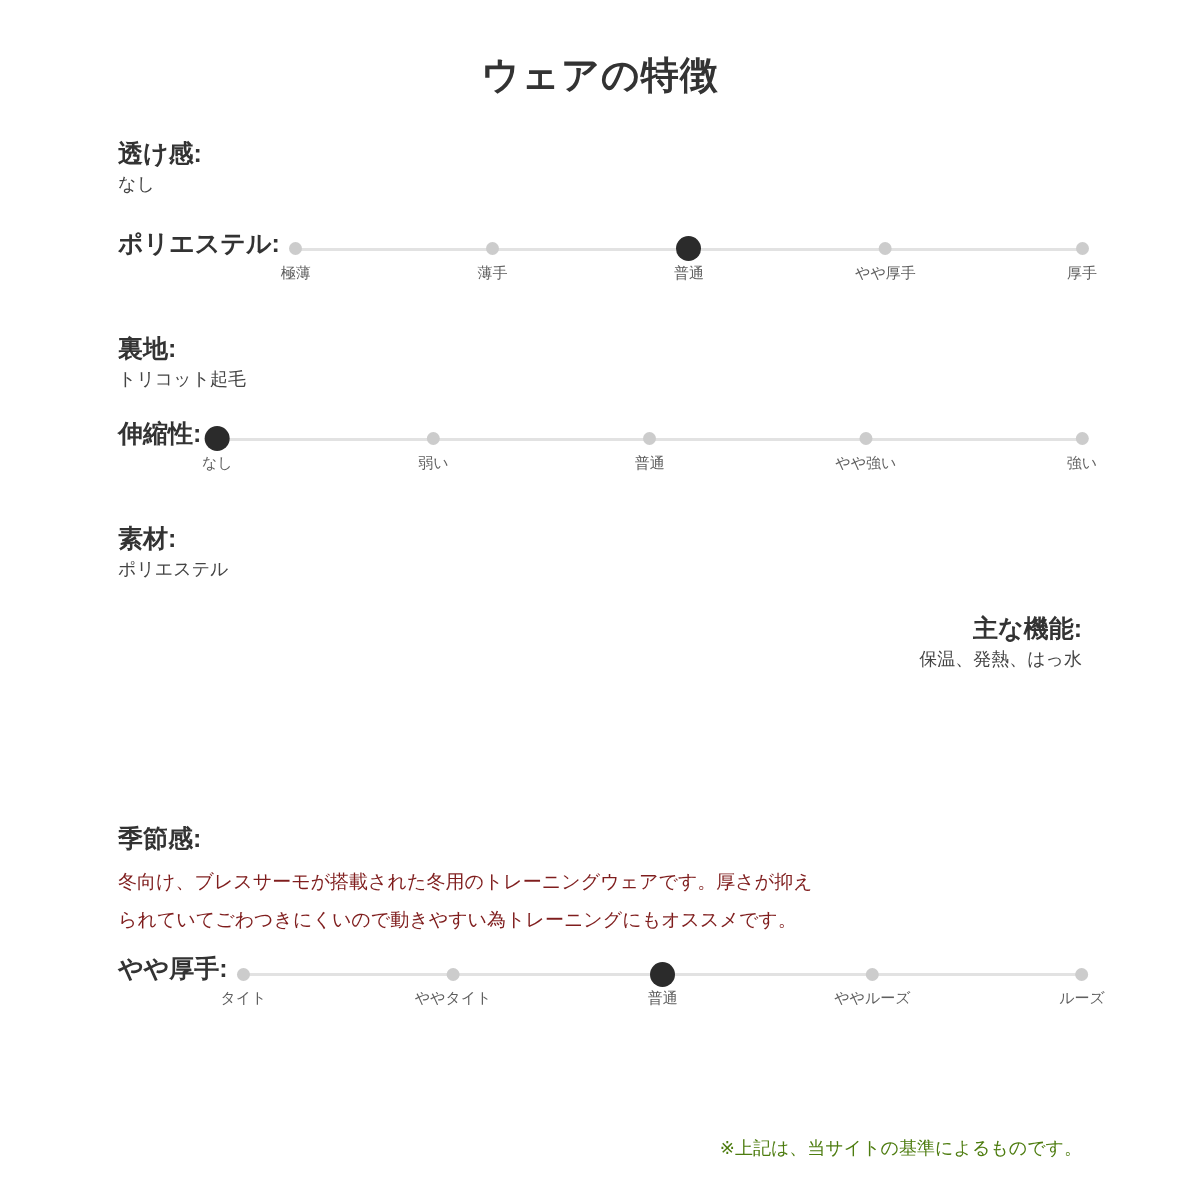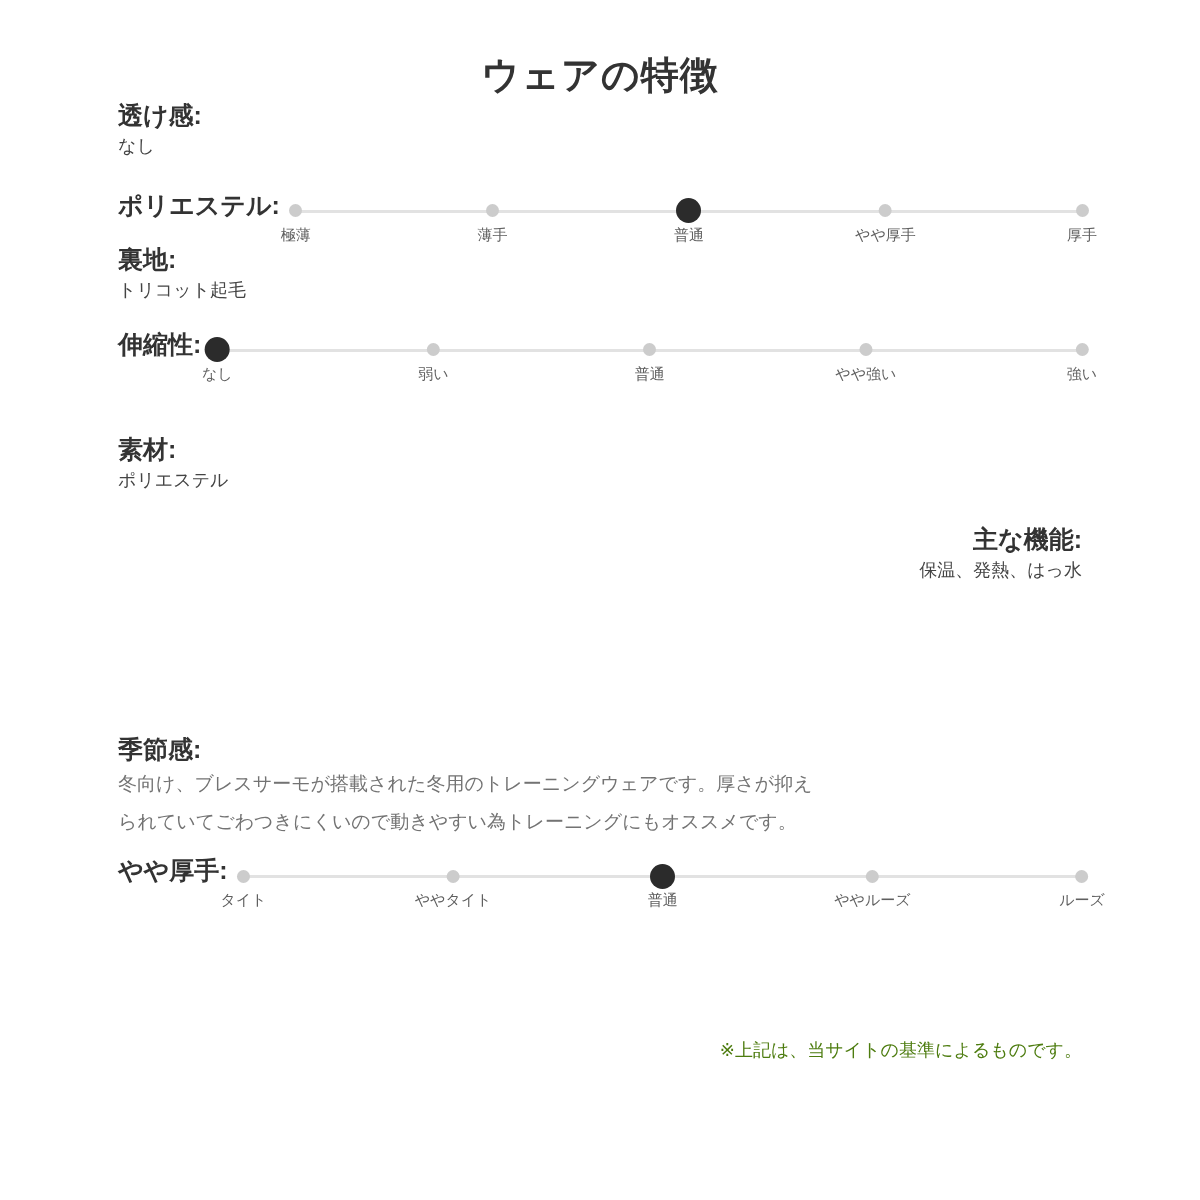--- a/index.html
+++ b/index.html
@@ -38,31 +38,31 @@
     white-space: nowrap;
   }
   .feature-value {
     margin: 3px 0 0 0;
     font-size: 18px;
     line-height: 25px;
     font-weight: 400;
     color: #444444;
   }
   .feature-paragraph {
-    margin: 0 0 0 0;
+    margin: 9px 0 0 0;
     font-size: 19px;
     line-height: 2.05;
     font-weight: 400;
-    color: #737373;
+    color: #7f1d1d;
     max-width: 712px;
   }
   
-  .sec-sheerness { }
+  .sec-sheerness { margin-top: 38px; }
   .sec-thickness { margin-top: 31px; }
-  .sec-lining    { }
+  .sec-lining    { margin-top: 51px; }
   .sec-stretch   { margin-top: 26px; }
   .sec-material  { margin-top: 51px; }
   .sec-functions { margin-top: 31px; text-align: right; }
   .sec-season    { margin-top: 151px; }
   .sec-fit       { margin-top: 13px; }
 
   
   .slider-row {
     display: flex;
     align-items: flex-start;

